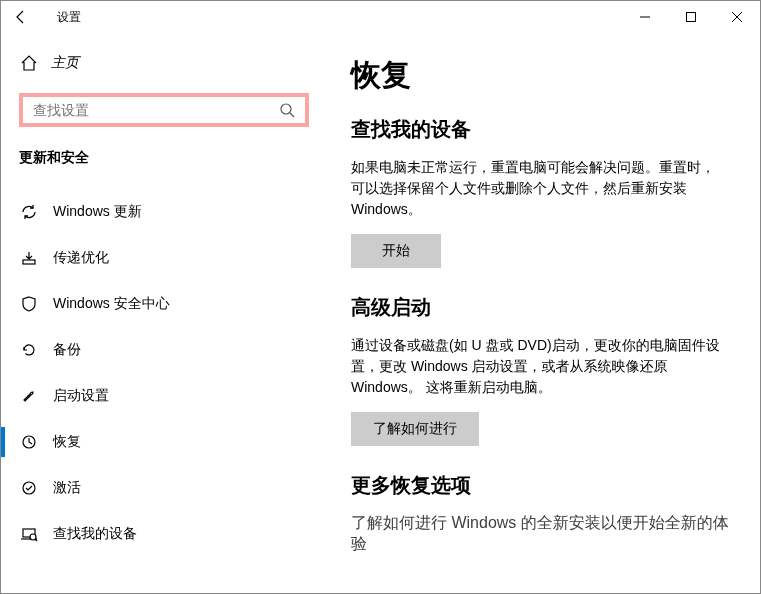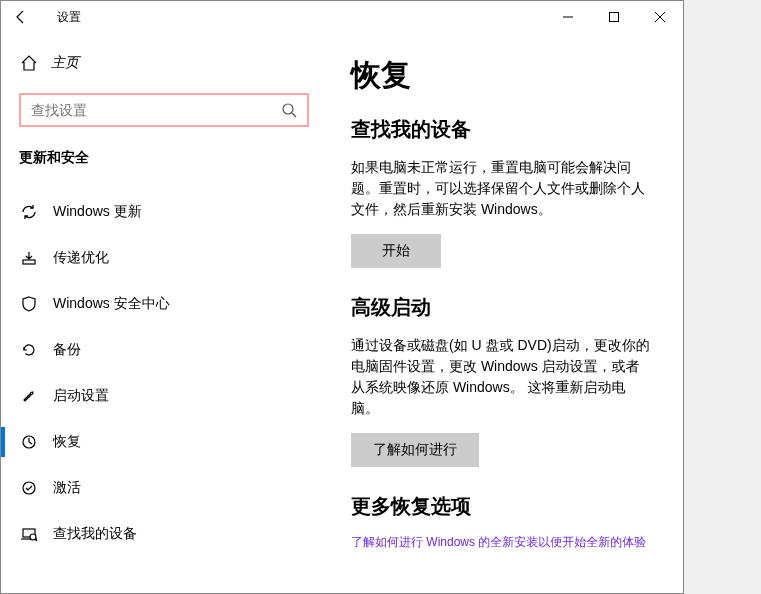--- a/index.html
+++ b/index.html
@@ -5,21 +5,21 @@
   * { box-sizing: border-box; margin: 0; padding: 0; }
   body {
     font-family: "Microsoft YaHei", "Segoe UI", sans-serif;
     font-size: 14px;
     background: #f0f0f0;
     width: 761px;
     height: 594px;
     overflow: hidden;
   }
   .window {
-    width: 684px;
+    width: 761px;
     height: 594px;
     background: #fff;
     border: 1px solid #888;
     position: relative;
   }
   .titlebar {
     height: 32px;
     display: flex;
     align-items: center;
     padding-left: 12px;
@@ -74,21 +74,21 @@
   .home-row .label {
     margin-left: 12px;
     font-style: italic;
   }
   .search-wrap {
     padding: 10px 14px 0 18px;
   }
   .search-box {
     width: 290px;
     height: 34px;
-    border: 2px solid #fca5a5;
+    border: 4px solid #fca5a5;
     display: flex;
     align-items: center;
     padding: 0 10px;
     position: relative;
   }
   .search-box input {
     border: none;
     outline: none;
     width: 100%;
     font-size: 14px;
@@ -163,22 +163,22 @@
     background: #cccccc;
     border: none;
     padding: 8px 22px;
     font-size: 14px;
     font-family: inherit;
     cursor: pointer;
     text-align: center;
   }
   .btn.narrow { min-width: 90px; }
   .link {
-    color: #6d28d9;
-    font-size: 12px;
+    color: #404040;
+    font-size: 16px;
     cursor: pointer;
   }
   svg { display: block; }
 </style>
 </head>
 <body>
 
 <div class="window">
 
   <div class="titlebar">

